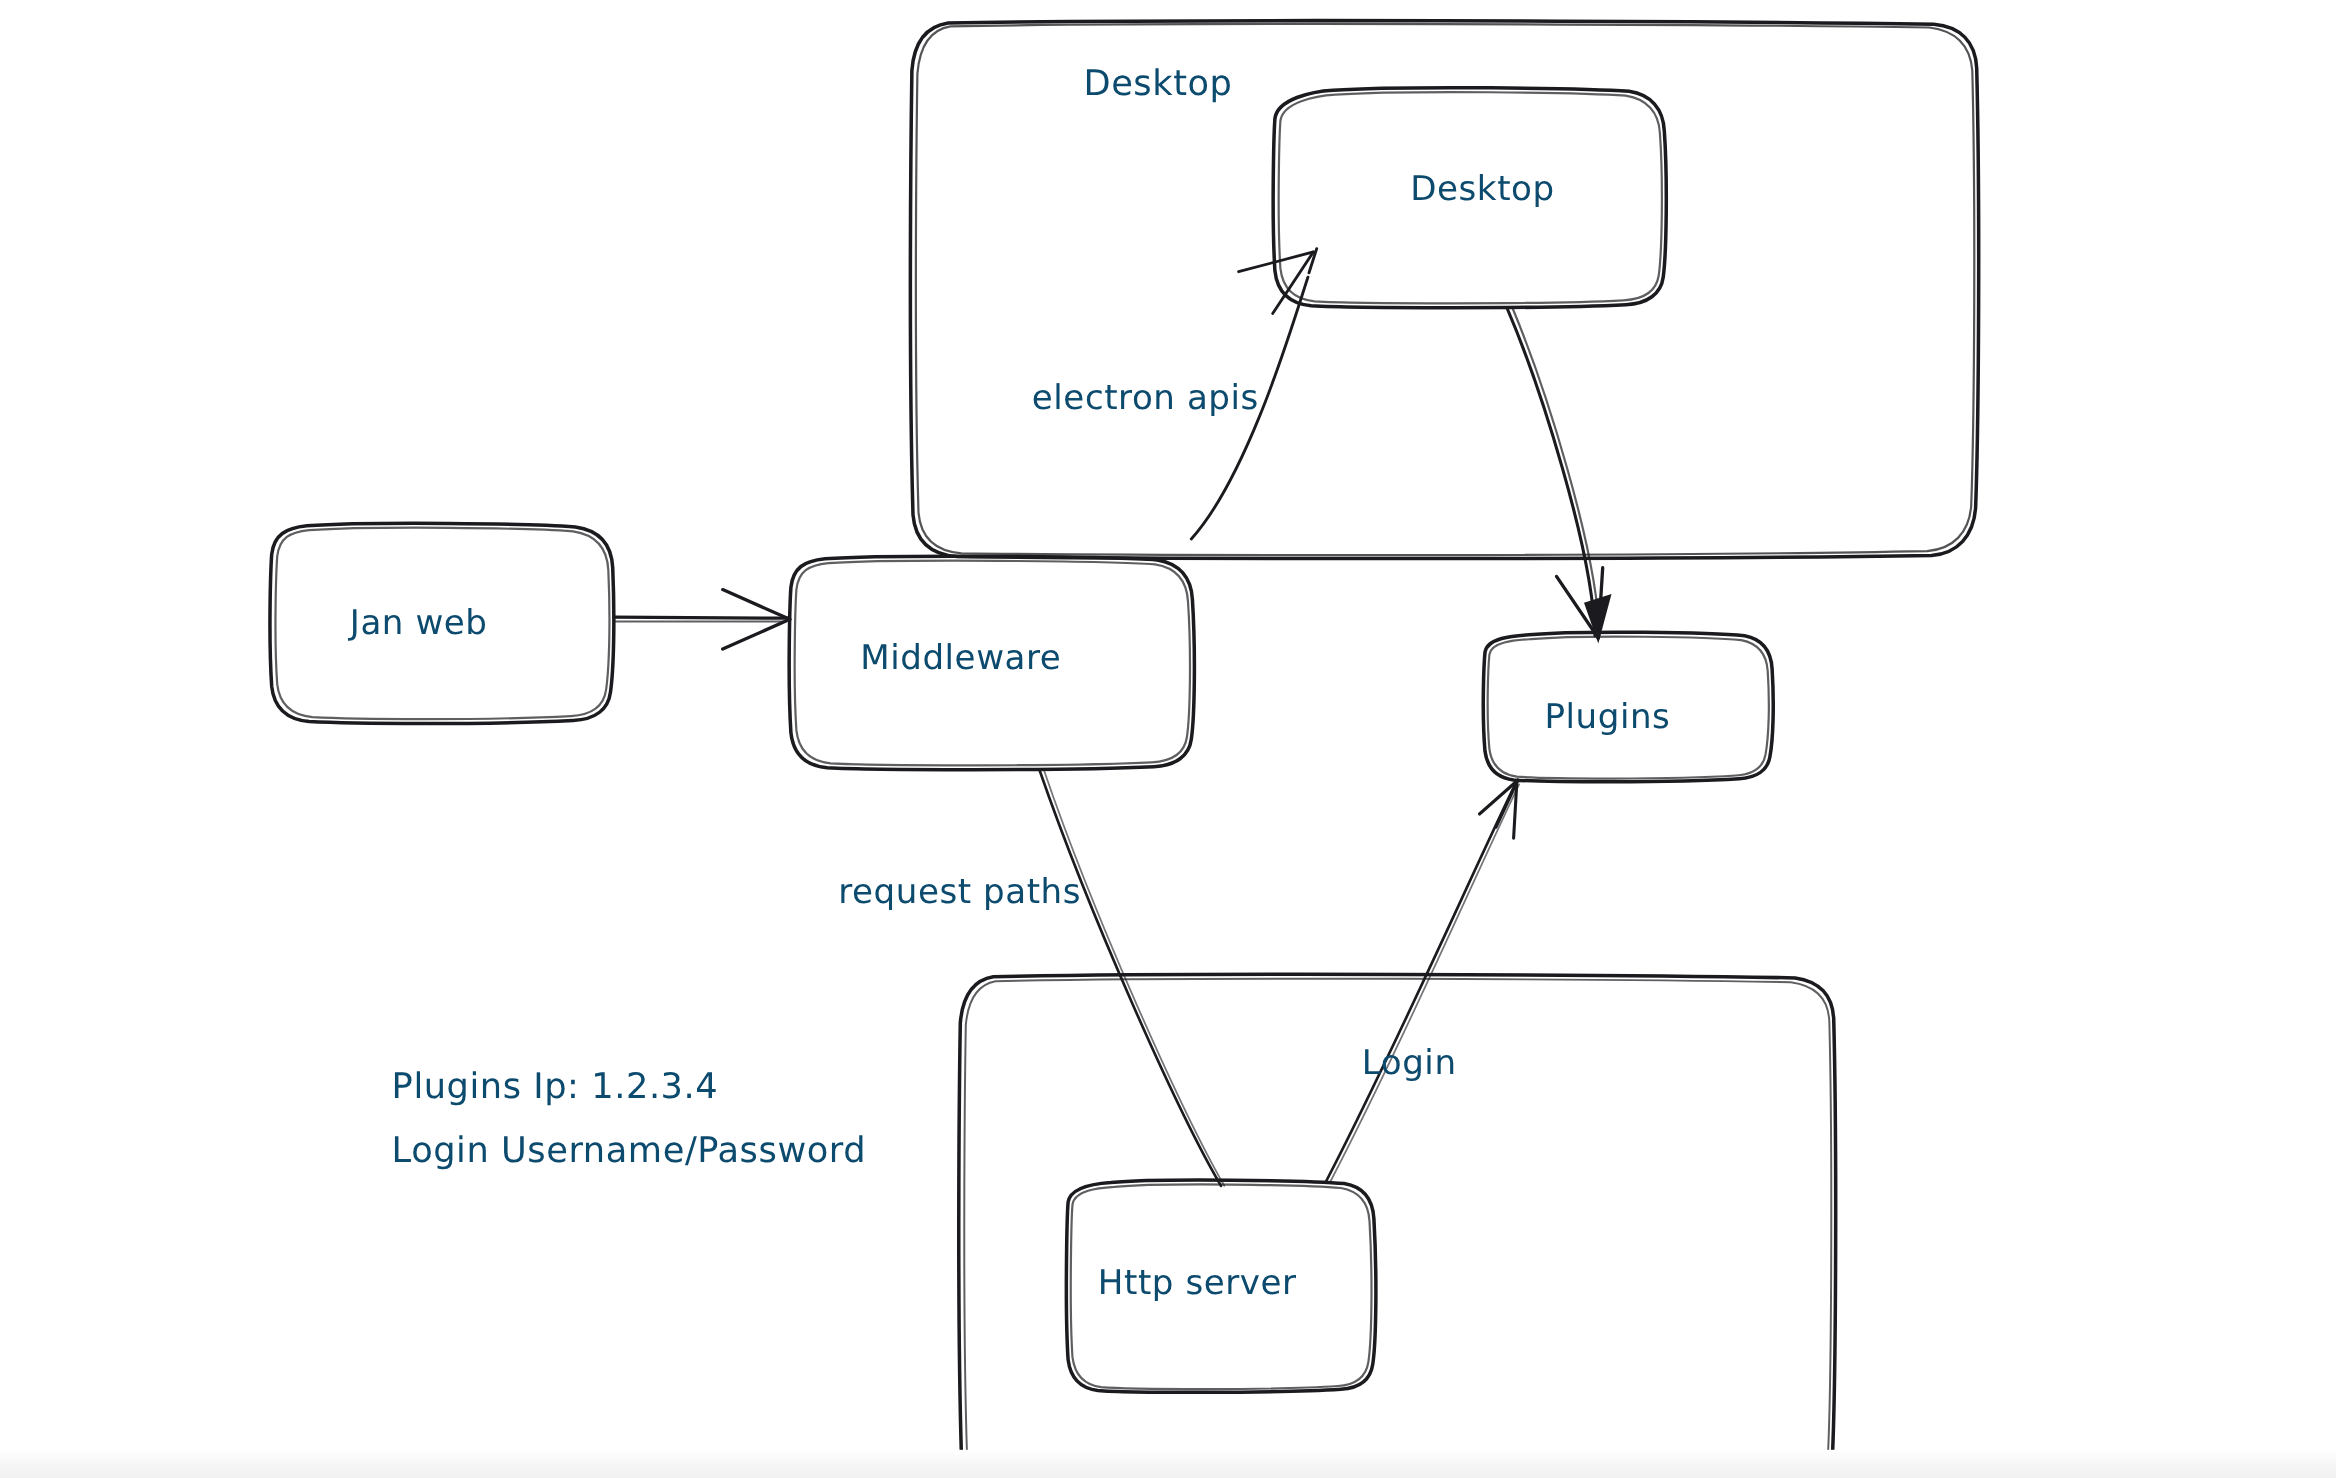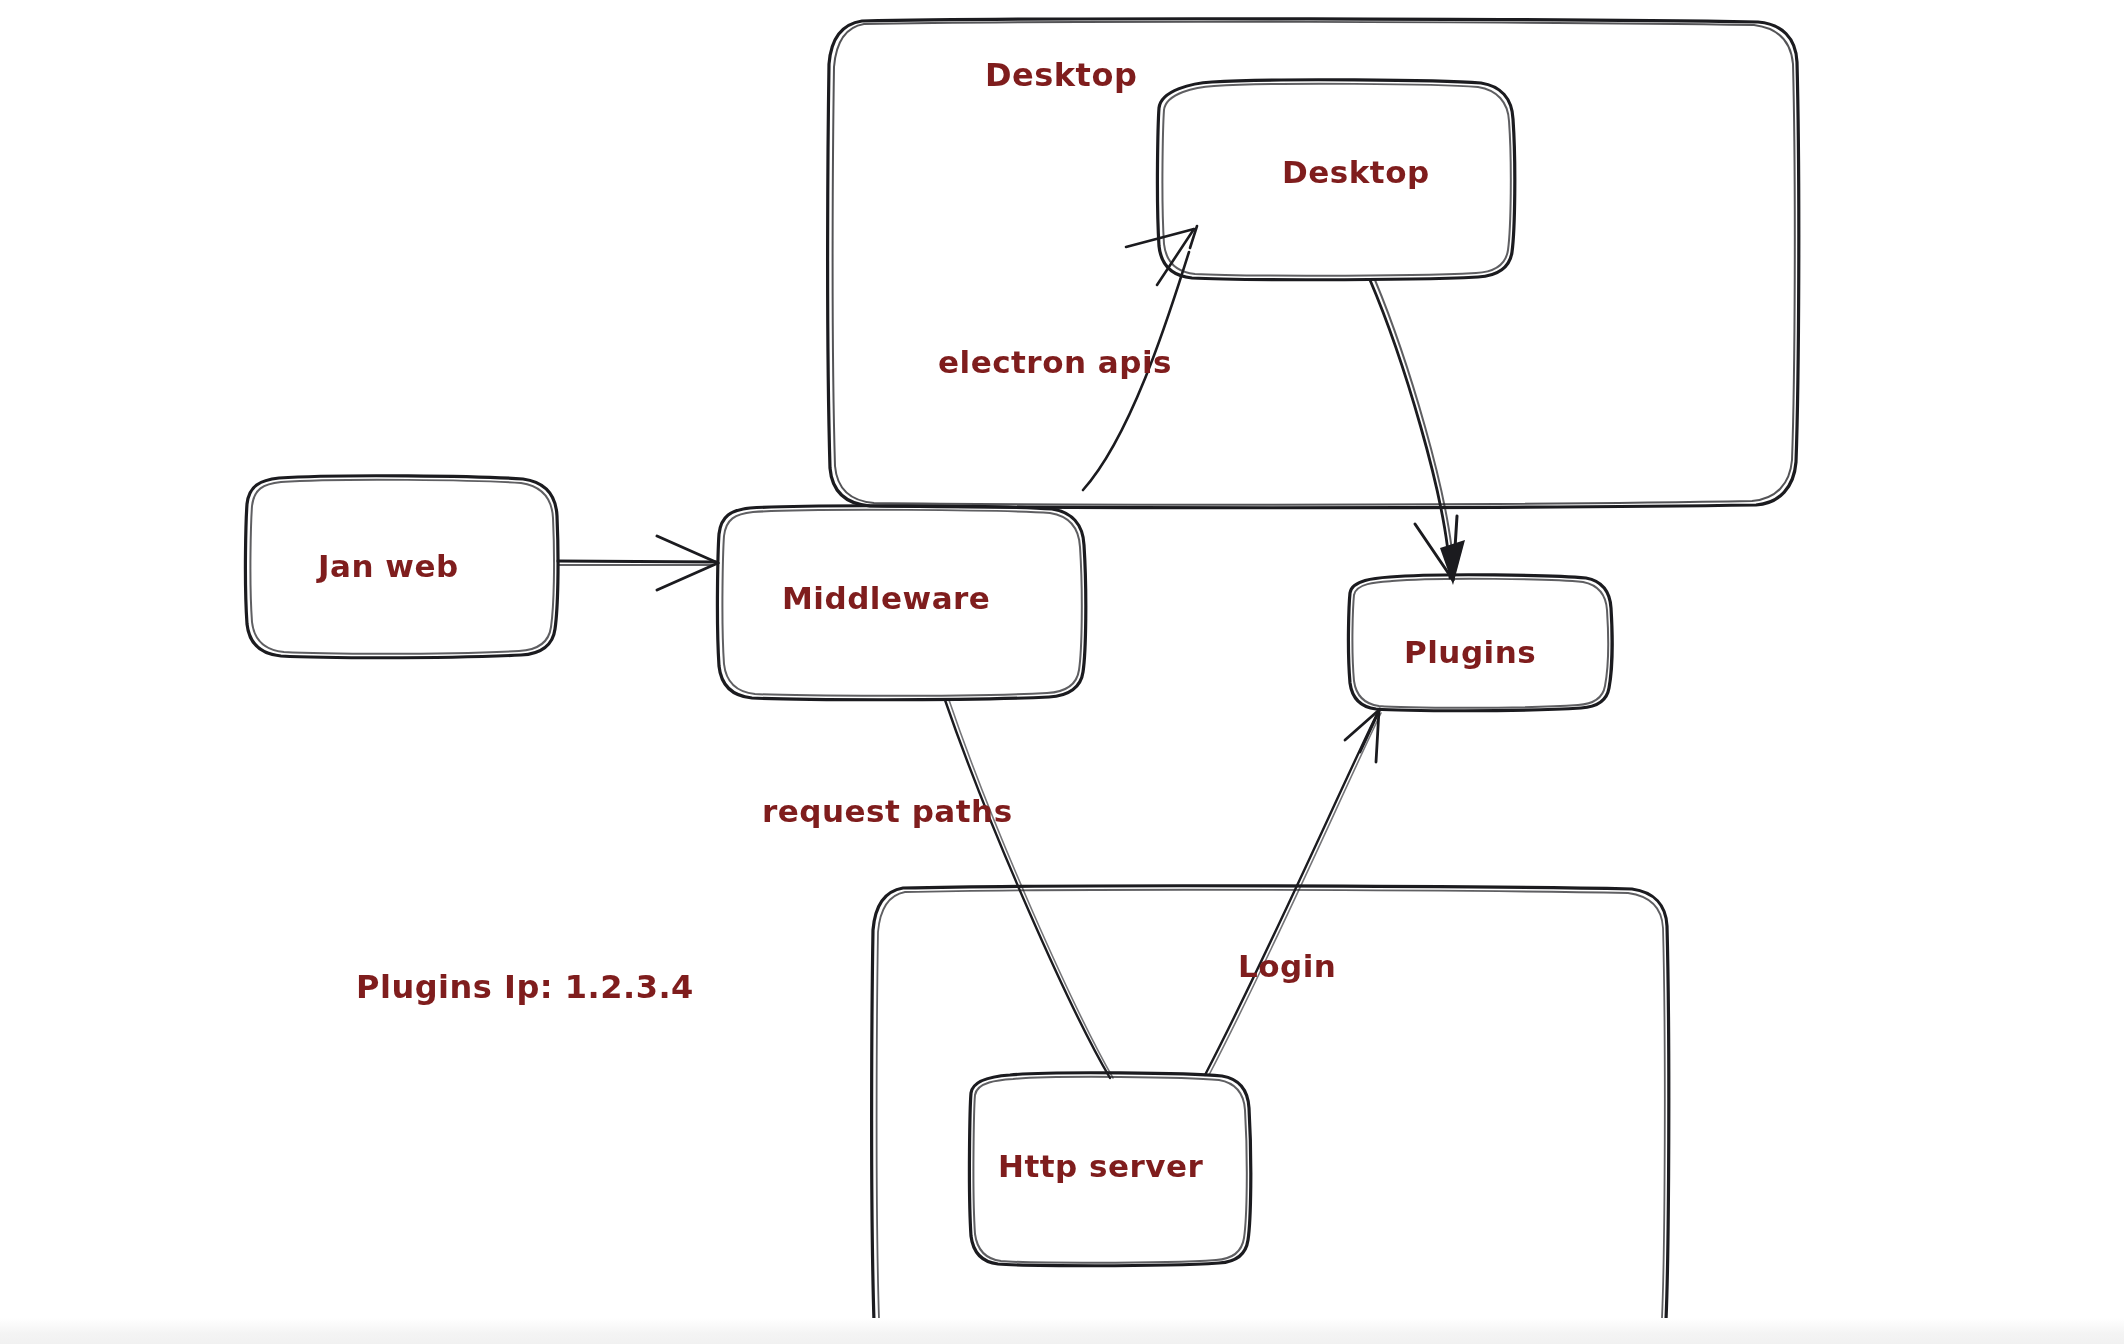--- a/index.html
+++ b/index.html
@@ -30,25 +30,24 @@
   }
   .hand-fill {
     fill: #1b1b1f;
     stroke: none;
   }
   .node-label,
   .edge-label,
   .group-label,
   .note-line {
     position: absolute;
-    color: #7f1d1d;
+    color: #0c4a6e;
     font-family: "DejaVu Sans", sans-serif;
     white-space: nowrap;
     letter-spacing: 0.5px;
-    font-weight: bold;
     -webkit-font-smoothing: antialiased;
   }
   .node-label {
     font-size: 31px;
   }
   .group-label {
     font-size: 32px;
   }
   .edge-label {
     font-size: 31px;
@@ -283,16 +282,17 @@
   <div class="node-label" style="left: 998px; top: 1148px;">Http server</div>
 
   <div class="edge-label" style="left: 938px; top: 344px;">electron apis</div>
 
   <div class="edge-label" style="left: 762px; top: 793px;">request paths</div>
 
   <div class="edge-label" style="left: 1238px; top: 948px;">Login</div>
 
   <div class="note-line" style="left: 356px; top: 968px;">Plugins Ip: 1.2.3.4</div>
 
+  <div class="note-line" style="left: 356px; top: 1026px;">Login Username/Password</div>
 
   <div class="bottom-band"></div>
 
 </div>
 
 </body></html>

